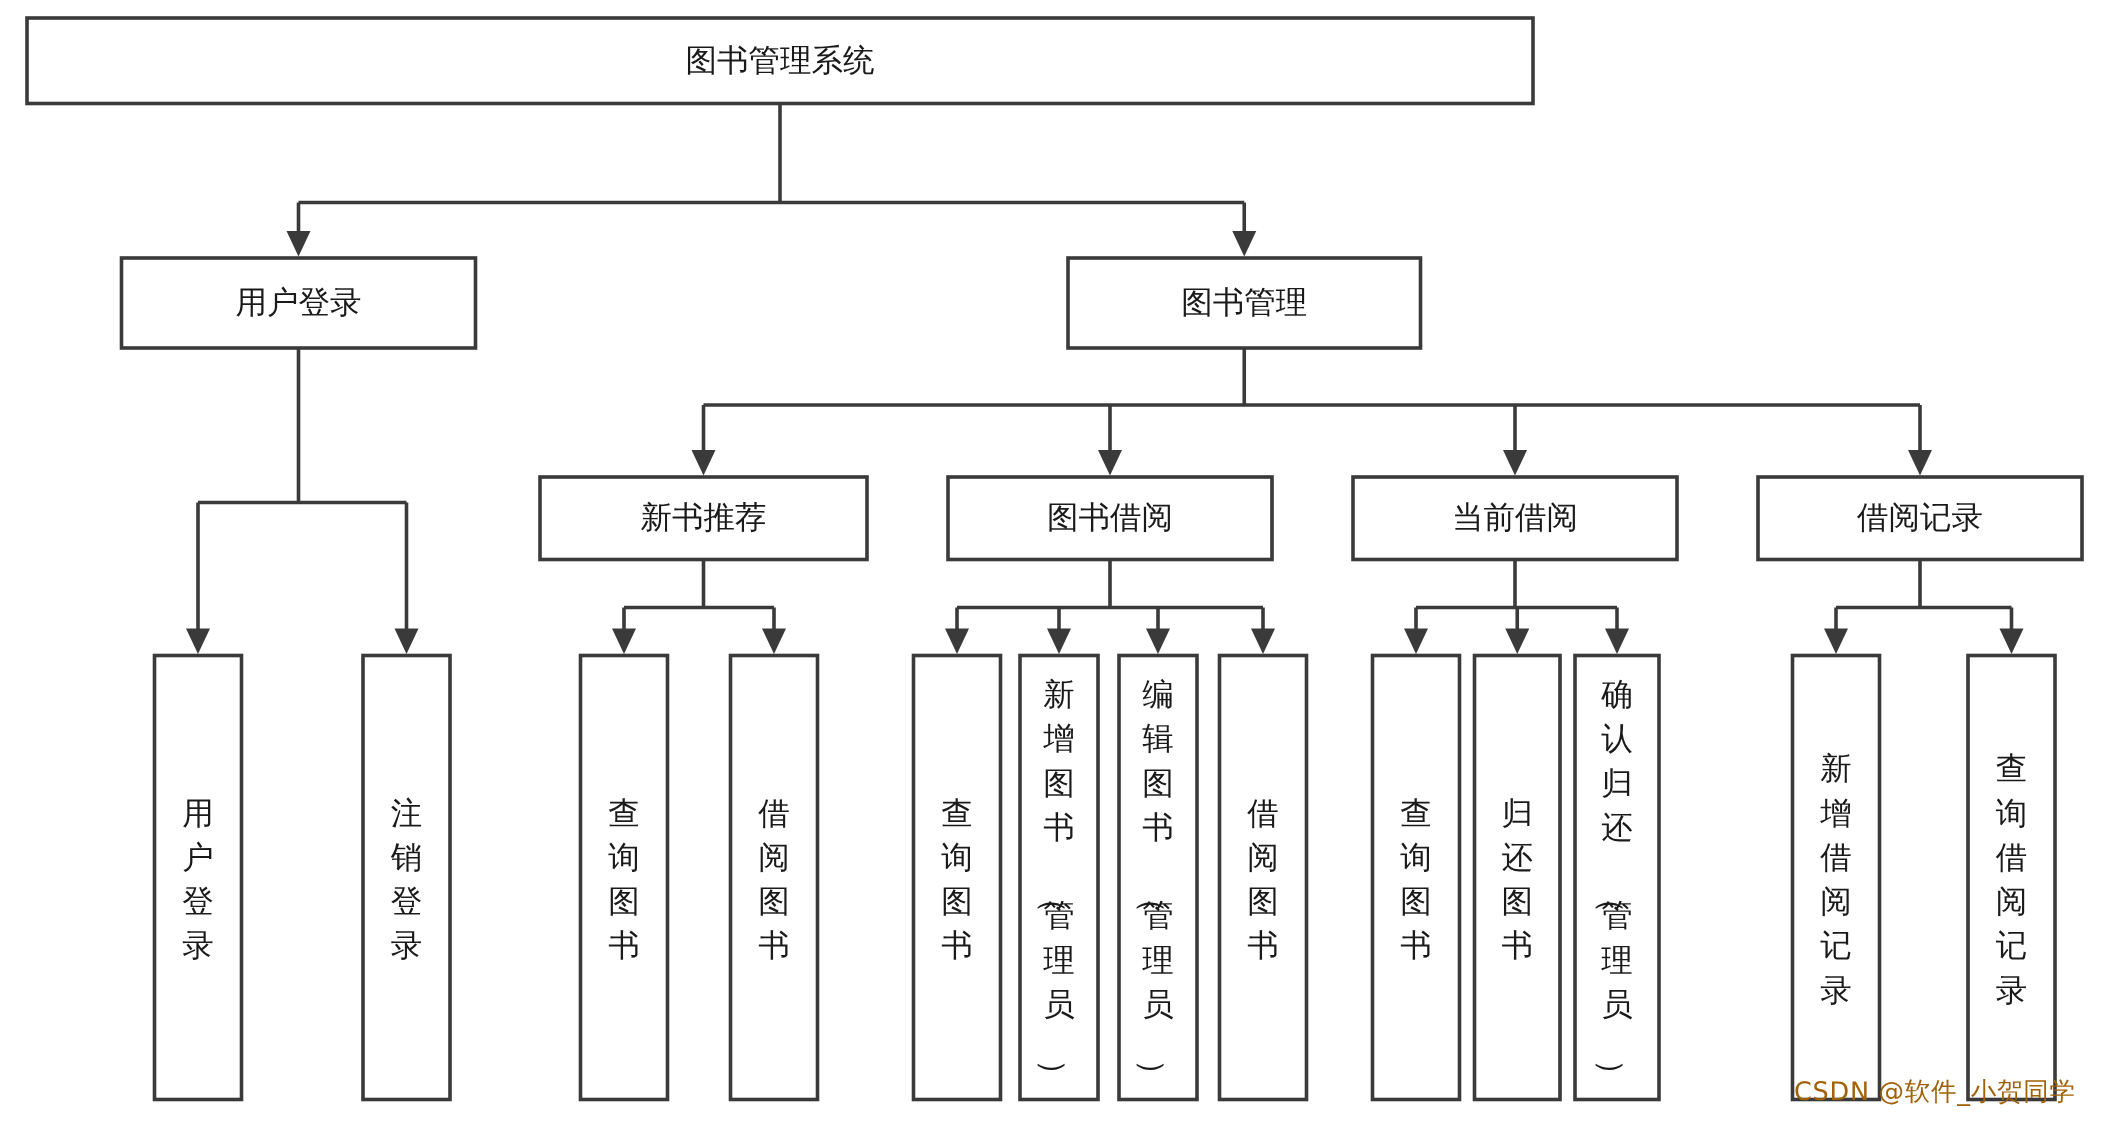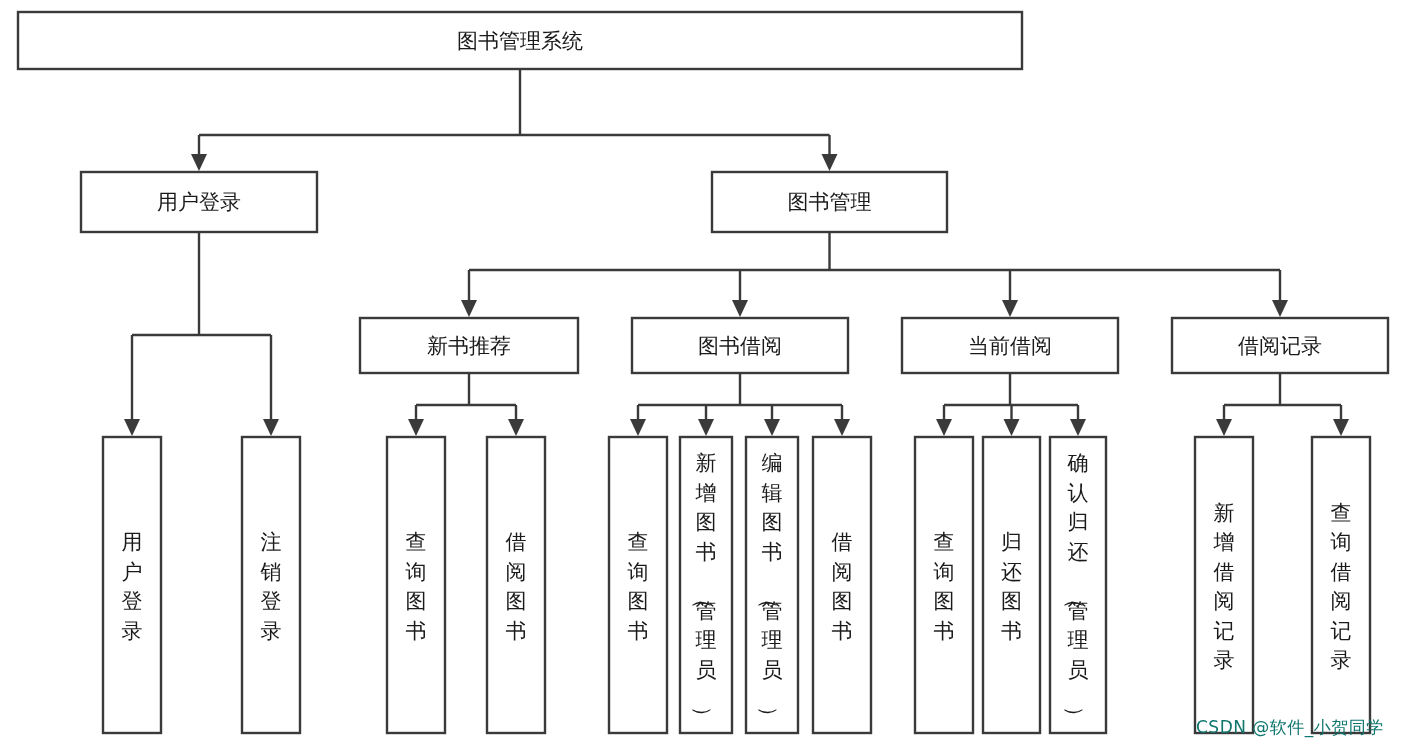--- a/index.html
+++ b/index.html
@@ -54,21 +54,21 @@
   .node-label-v {
     font-family: "DejaVu Sans", "Liberation Sans", sans-serif;
     font-size: 21px;
     fill: #1a1a1a;
     text-anchor: middle;
   }
   .watermark-text {
     position: absolute;
     font-family: "DejaVu Sans", "Liberation Sans", sans-serif;
     font-size: 17px;
-    color: #0f766e;
+    color: #a16207;
     white-space: nowrap;
     letter-spacing: 0.5px;
     user-select: none;
   }
 </style>
 </head>
 <body>
 
 <div id="diagram-root">
   <svg class="diagram-canvas" viewBox="0 0 1405 747" preserveAspectRatio="none">

